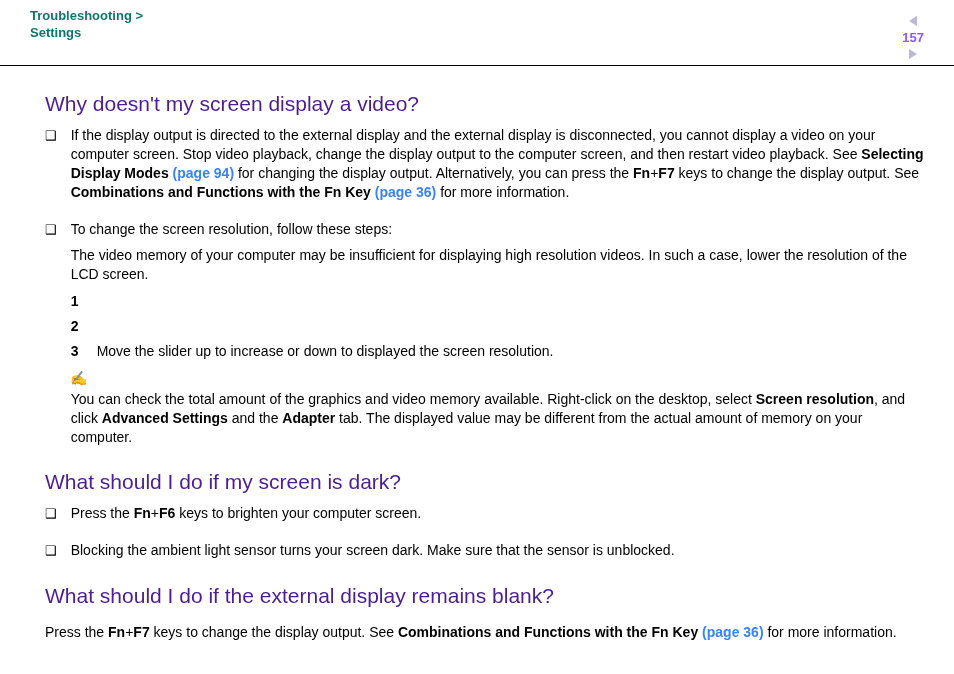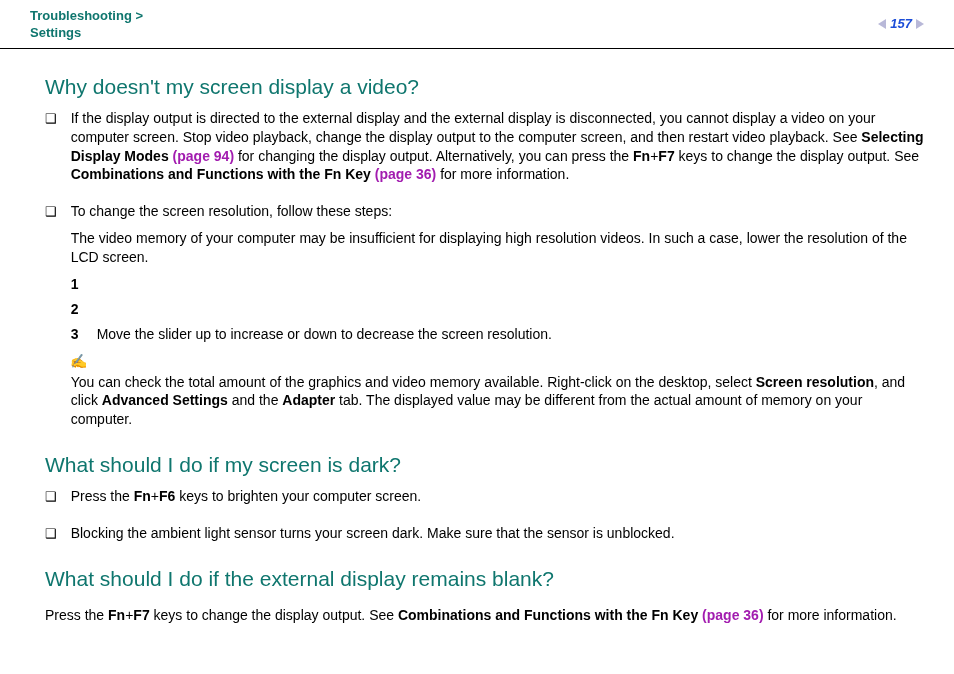--- a/index.html
+++ b/index.html
@@ -25,58 +25,58 @@
     font-weight: bold;
     color: #0f766e;
     line-height: 1.3;
   }
   .pagenav {
     display: flex;
     align-items: center;
     gap: 4px;
     font-size: 13px;
     font-weight: bold;
-    font-style: italic;
-    color: #1d4ed8;
+    color: #8b5cf6;
     padding-top: 8px;
+    flex-direction: column;
   }
   .arrow-left, .arrow-right {
     width: 0; height: 0;
     border-top: 5px solid transparent;
     border-bottom: 5px solid transparent;
   }
   .arrow-left { border-right: 8px solid #b8b8d8; }
   .arrow-right { border-left: 8px solid #b8b8d8; }
   .content {
     padding: 18px 30px 10px 45px;
   }
   h2.q {
     font-size: 21px;
     font-weight: normal;
-    color: #0f766e;
+    color: #4c1d95;
     margin: 16px 0 10px 0;
   }
   h2.q.first { margin-top: 8px; }
   .bullet-item {
     display: flex;
     gap: 14px;
     margin: 0 0 10px 0;
     font-size: 14px;
     line-height: 1.35;
   }
   .sq {
     flex: 0 0 auto;
     font-size: 13px;
     line-height: 1.35;
     margin-top: 1px;
   }
   .bullet-body { flex: 1; }
   .bullet-body p { margin: 0 0 8px 0; }
   .bold { font-weight: bold; }
-  .link { color: #a21caf; font-weight: bold; }
+  .link { color: #3b82f6; font-weight: bold; }
   .steps { margin: 0 0 8px 0; }
   .step-row {
     display: flex;
     gap: 14px;
     margin: 0 0 6px 0;
     font-size: 14px;
     line-height: 1.35;
   }
   .step-num { font-weight: bold; width: 12px; flex: 0 0 auto; }
   .note-icon {
@@ -128,21 +128,21 @@
       <p>The video memory of your computer may be insufficient for displaying high resolution videos. In such a case, lower the resolution of the LCD screen.</p>
       <div class="steps">
         <div class="step-row">
           <span class="step-num">1</span>
         </div>
         <div class="step-row">
           <span class="step-num">2</span>
         </div>
         <div class="step-row">
           <span class="step-num">3</span>
-          <span><span>Move the slider up to increase or down to decrease the screen resolution.</span></span>
+          <span><span>Move the slider up to increase or down to displayed the screen resolution.</span></span>
         </div>
       </div>
       <div class="note-icon">✍</div>
       <p class="note"><span>You can check the total amount of the graphics and video memory available. Right-click on the desktop, select </span><span class="bold">Screen resolution</span><span>, and click </span><span class="bold">Advanced Settings</span><span> and the </span><span class="bold">Adapter</span><span> tab. The displayed value may be different from the actual amount of memory on your computer.</span></p>
     </div>
   </div>
 
   <h2 class="q">What should I do if my screen is dark?</h2>
 
   <div class="bullet-item">

